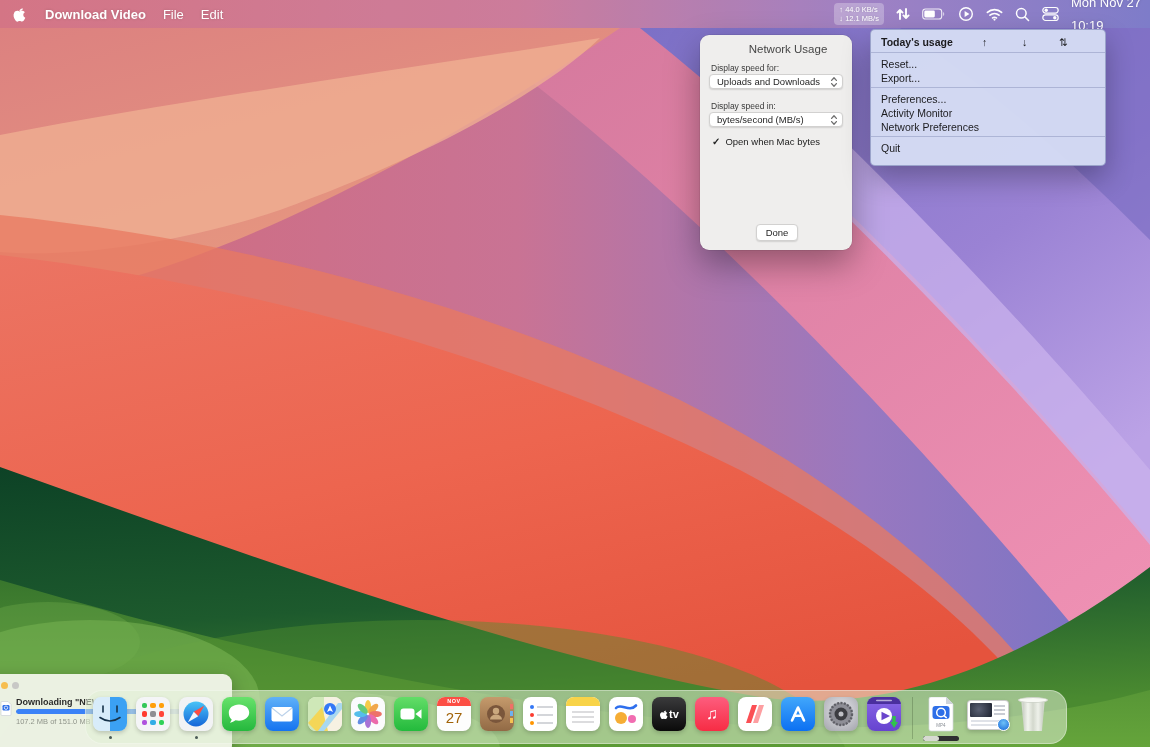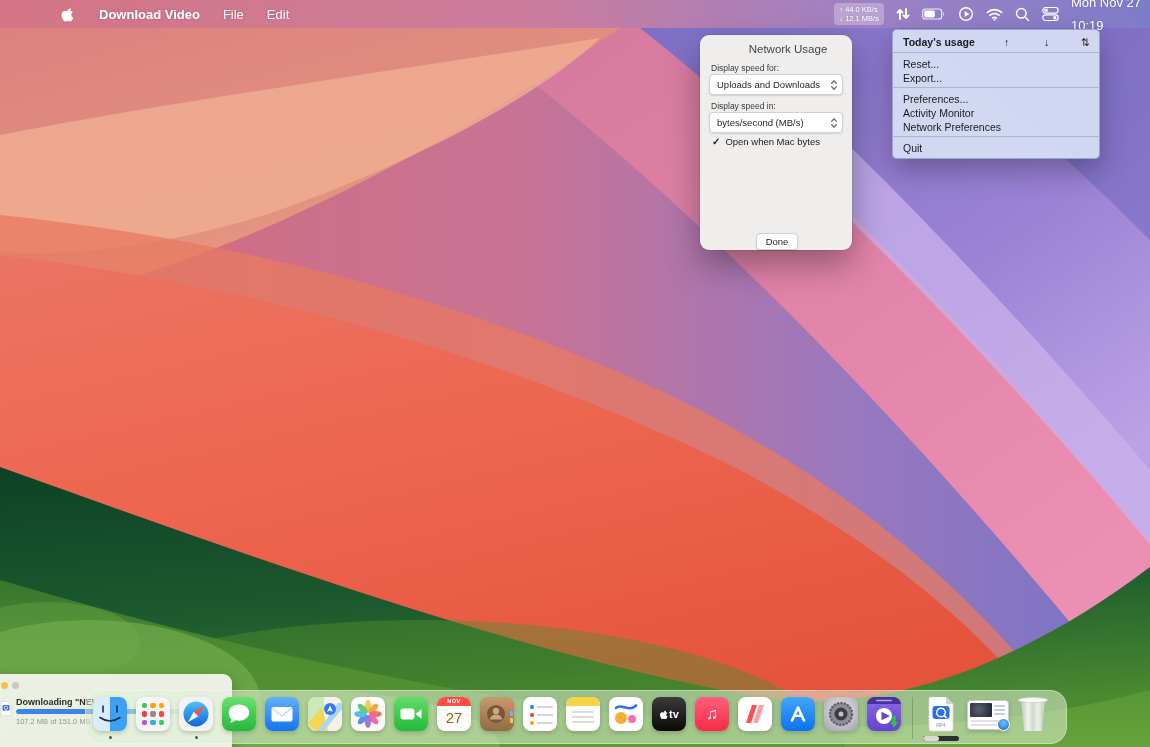--- a/index.html
+++ b/index.html
@@ -5,53 +5,53 @@
   html,body{margin:0;padding:0;background:#000;}
   .screen{position:relative;width:1150px;height:747px;overflow:hidden;
           font-family:"Liberation Sans",sans-serif;-webkit-font-smoothing:antialiased;}
   .wallpaper{position:absolute;inset:0;z-index:0;}
   .wallpaper svg{display:block;width:100%;height:100%;}
 
   
   .menubar{position:absolute;top:0;left:0;right:0;height:28px;display:flex;align-items:center;
            color:#fff;font-size:13px;background:rgba(255,255,255,0.07);z-index:30;
            text-shadow:0 0 3px rgba(0,0,0,0.18);}
-  .mb-left{display:flex;align-items:center;padding-left:12px;gap:23px;margin-left:48px;}
+  .mb-left{display:flex;align-items:center;padding-left:12px;gap:17px;}
   .mb-apple{display:flex;align-items:center;margin-right:2px;}
   .mb-app{font-weight:bold;}
   .mb-right{margin-left:auto;display:flex;align-items:center;gap:12px;padding-right:9px;}
   .speed-pill{background:rgba(255,255,255,0.28);border-radius:4px;padding:2px 5px;
               font-size:7.5px;line-height:9px;text-align:left;white-space:nowrap;}
   .mb-ic{display:flex;align-items:center;}
   .mb-clock{display:flex;gap:8px;flex-direction:column;}
 
   
   .dialog{position:absolute;left:700px;top:35px;width:152px;height:215px;background:#efeeed;
           border-radius:9px;z-index:40;box-shadow:0 14px 34px rgba(0,0,0,.35),0 0 0 .5px rgba(0,0,0,.12);
           color:#3c3c3c;}
   .dialog *{position:absolute;}
   .dlg-title{top:8px;left:12px;width:100%;text-align:center;font-size:11.5px;color:#464646;}
   .dlg-label{font-size:8.5px;color:#3a3a3a;left:11px;}
   .lbl1{top:28px;text-align:center;} .lbl2{top:66px;}
-  .dlg-select{left:9px;width:134px;height:21px;background:#fff;border:0.5px solid #d2d1d0;
+  .dlg-select{left:9px;width:134px;height:15px;background:#fff;border:0.5px solid #d2d1d0;
       border-radius:4px;box-shadow:0 1px 1.5px rgba(0,0,0,.12);display:flex;align-items:center;box-sizing:border-box;}
   .sel1{top:39px;} .sel2{top:77px;}
   .dlg-select span{position:static;font-size:9.5px;color:#1f1f1f;padding-left:7px;flex:1;}
   .dlg-select svg{position:static;margin-right:4px;}
   .checkrow{top:101px;left:12px;display:flex;align-items:center;gap:5px;}
   .checkrow i{position:static;font-style:normal;font-size:10px;color:#222;font-weight:bold;}
   .checkrow b{position:static;font-weight:normal;font-size:9.5px;color:#222;}
-  .done-btn{top:198px;left:56px;width:40px;height:15px;background:#fff;border:0.5px solid #d2d1d0;
+  .done-btn{top:189px;left:56px;width:40px;height:15px;background:#fff;border:0.5px solid #d2d1d0;
       border-radius:4px;box-shadow:0 1px 1.5px rgba(0,0,0,.12);font-size:9.5px;color:#1f1f1f;
       display:flex;align-items:center;justify-content:center;}
 
   
-  .smenu{position:absolute;left:870px;top:29px;width:208px;z-index:50;box-sizing:border-box;
+  .smenu{position:absolute;left:870px;top:29px;width:236px;z-index:50;box-sizing:border-box;
          background:rgba(212,220,244,0.96);border:0.5px solid rgba(110,120,170,.55);border-radius:5px;
-         padding:4px 0 3px;font-size:10.5px;color:#1b1b1e;box-shadow:0 12px 28px rgba(0,0,0,.28);margin-left:22px;}
+         padding:4px 0 10px;font-size:10.5px;color:#1b1b1e;box-shadow:0 12px 28px rgba(0,0,0,.28);}
   .sm-header{height:16px;line-height:16px;padding:0 10px;font-weight:bold;position:relative;}
   .sm-header em{position:absolute;font-style:normal;font-weight:normal;font-size:10.5px;}
   .col-up{left:111px;} .col-down{left:151px;} .col-total{left:188px;}
   .sm-wifi{height:18px;line-height:18px;padding:0 10px;position:relative;display:flex;align-items:center;gap:5px;}
   .sm-wifi .val{position:absolute;top:0;font-size:9.8px;}
   .v-up{right:96px;} .v-down{right:45px;} .v-total{right:8px;}
   .sm-sep{height:1px;background:rgba(90,100,150,.3);margin:2px 0 4px;}
   .sm-item{height:14px;line-height:14px;padding:0 10px;}
 
   

